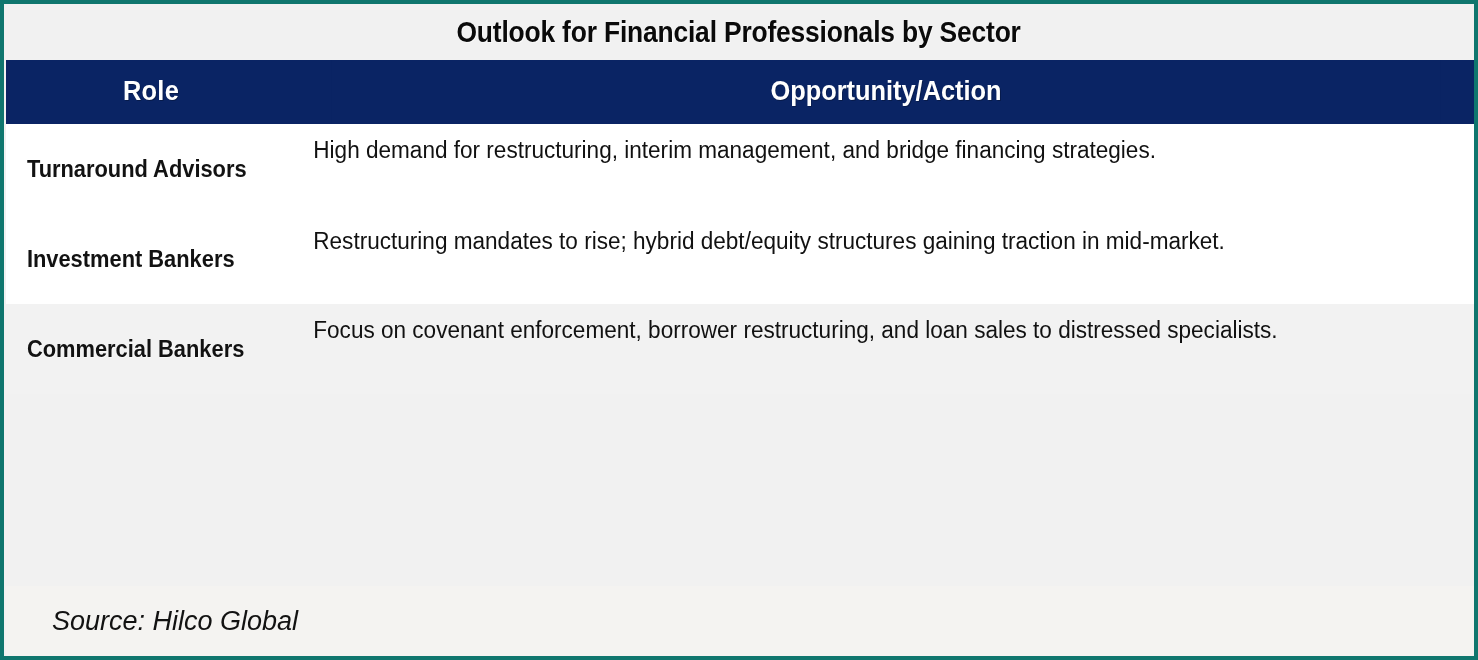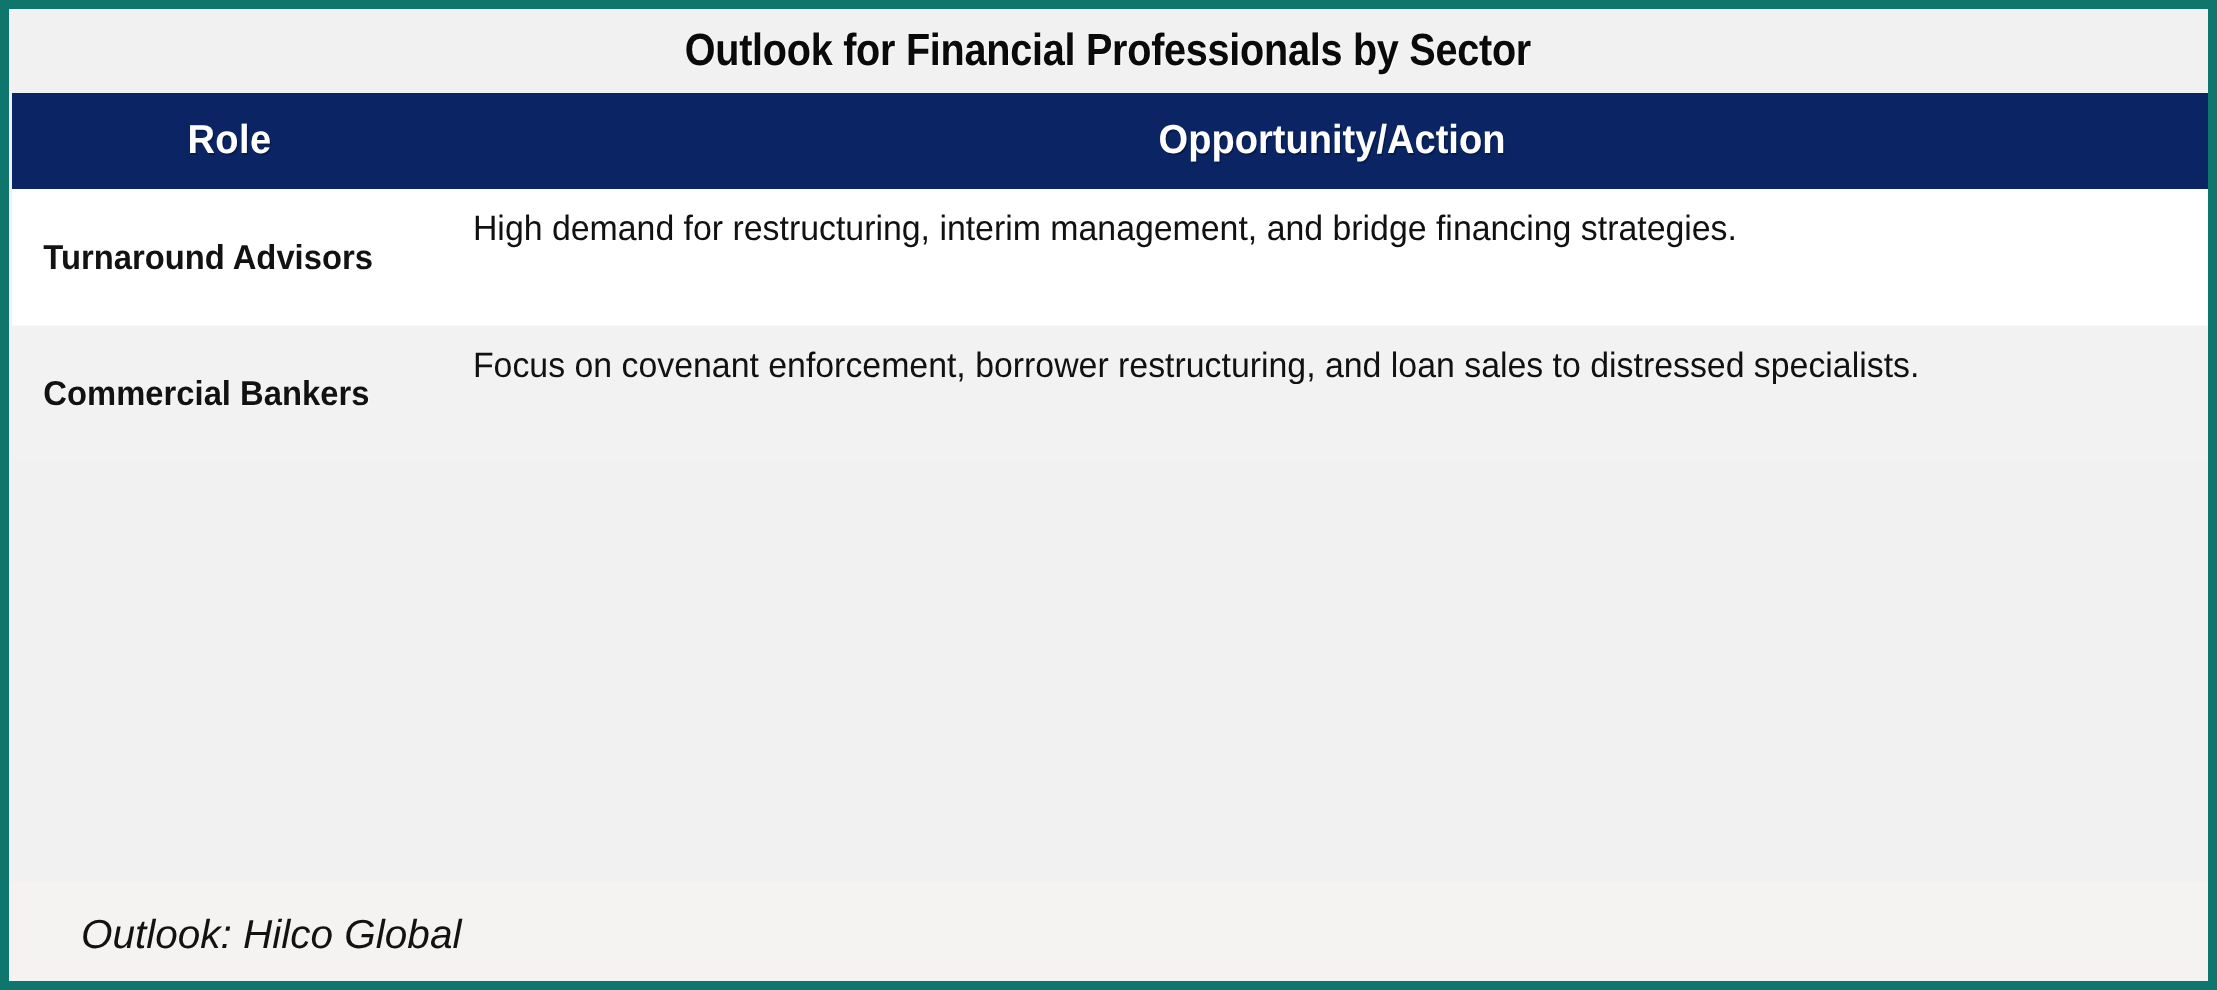--- a/index.html
+++ b/index.html
@@ -7,21 +7,21 @@
     padding: 0;
     background: #ffffff;
   }
 
   #page {
     position: relative;
     width: 1478px;
     height: 660px;
     background: #f1f1f1;
     box-sizing: border-box;
-    border: 6px solid #0f766e;
+    border: 4px solid #0f766e;
     overflow: hidden;
     font-family: "Liberation Sans", "DejaVu Sans", sans-serif;
   }
 
   
   #title-bar {
     position: absolute;
     left: 0;
     top: 0;
     width: 100%;
@@ -172,27 +172,31 @@
       </thead>
       <tbody>
 
 
         <tr class="row-even r2">
           <td class="role-cell">Turnaround Advisors</td>
           <td class="opp-cell">High demand for restructuring, interim management, and bridge financing strategies.</td>
         </tr>
 
 
+        <tr class="row-even r4">
+          <td class="role-cell">Investment Bankers</td>
+          <td class="opp-cell">Restructuring mandates to rise; hybrid debt/equity structures gaining traction in mid-market.</td>
+        </tr>
 
         <tr class="row-odd r5">
           <td class="role-cell">Commercial Bankers</td>
           <td class="opp-cell">Focus on covenant enforcement, borrower restructuring, and loan sales to distressed specialists.</td>
         </tr>
 
       </tbody>
     </table>
   </div>
 
   <div id="source-area">
-    <span id="source-text">Outlook: Hilco Global</span>
+    <span id="source-text">Source: Hilco Global</span>
   </div>
 
 </div>
 
 </body></html>

